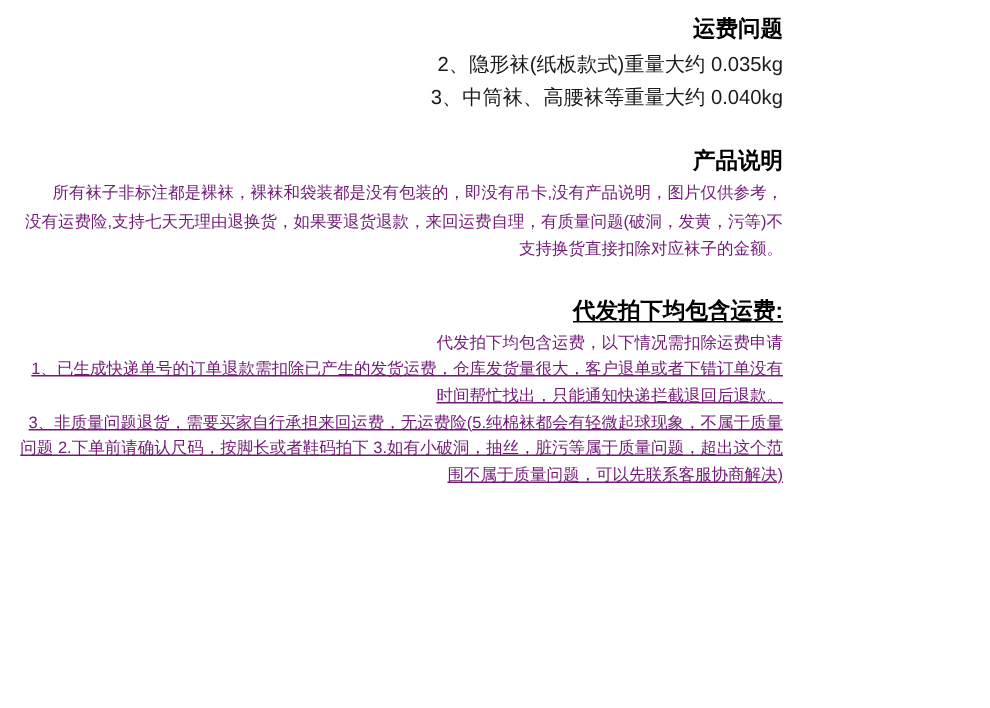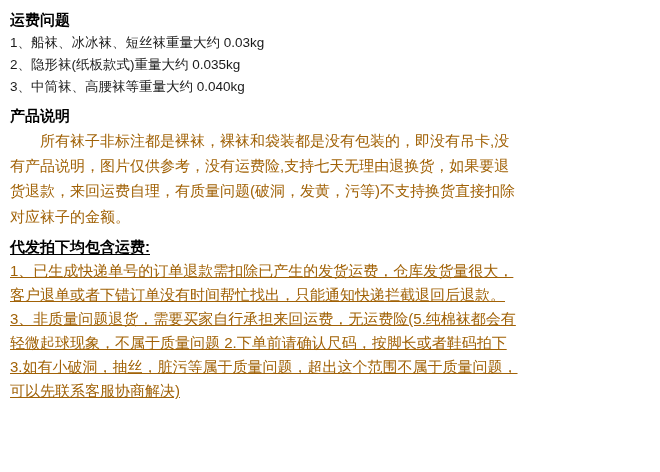--- a/index.html
+++ b/index.html
@@ -13,74 +13,75 @@
     overflow: hidden;
     font-family: "Liberation Sans", "DejaVu Sans", sans-serif;
     color: #1a1a1a;
   }
   .page {
     width: 532px;
     height: 472px;
     box-sizing: border-box;
     padding: 8px 10px 0 10px;
     position: relative;
+    text-align: right;
   }
   .sec-title {
     font-size: 15px;
     font-weight: bold;
     line-height: 1.55;
     margin: 0 0 1px 0;
     color: #000;
   }
   .line {
     font-size: 13.5px;
     line-height: 1.62;
     margin: 0;
     color: #1a1a1a;
   }
   .para {
-    font-size: 15px;
+    font-size: 11px;
     line-height: 1.68;
     margin: 0;
-    color: #a16207;
+    color: #701a75;
   }
   .indent {
     text-indent: 2em;
   }
   .blk {
     margin-bottom: 1px;
   }
   .gap-top {
-    margin-top: 6px;
+    margin-top: 20px;
   }
   .underline {
     text-decoration: underline;
     text-underline-offset: 2px;
   }
   .tight {
     line-height: 1.6;
     text-decoration: underline;
   }
 </style>
 </head>
 <body>
 
 <div class="page">
 
   <div class="blk">
     <div class="sec-title">运费问题</div>
-    <p class="line">1、船袜、冰冰袜、短丝袜重量大约 0.03kg</p>
     <p class="line">2、隐形袜(纸板款式)重量大约 0.035kg</p>
     <p class="line">3、中筒袜、高腰袜等重量大约 0.040kg</p>
   </div>
 
   <div class="blk gap-top">
     <div class="sec-title">产品说明</div>
     <p class="para indent">所有袜子非标注都是裸袜，裸袜和袋装都是没有包装的，即没有吊卡,没有产品说明，图片仅供参考，没有运费险,支持七天无理由退换货，如果要退货退款，来回运费自理，有质量问题(破洞，发黄，污等)不支持换货直接扣除对应袜子的金额。</p>
   </div>
 
   <div class="blk gap-top">
     <div class="sec-title underline">代发拍下均包含运费:</div>
+    <p class="para">代发拍下均包含运费，以下情况需扣除运费申请</p>
     <p class="para tight">1、已生成快递单号的订单退款需扣除已产生的发货运费，仓库发货量很大，客户退单或者下错订单没有时间帮忙找出，只能通知快递拦截退回后退款。</p>
     <p class="para tight">3、非质量问题退货，需要买家自行承担来回运费，无运费险(5.纯棉袜都会有轻微起球现象，不属于质量问题 2.下单前请确认尺码，按脚长或者鞋码拍下 3.如有小破洞，抽丝，脏污等属于质量问题，超出这个范围不属于质量问题，可以先联系客服协商解决)</p>
   </div>
 
 </div>
 
 </body></html>

